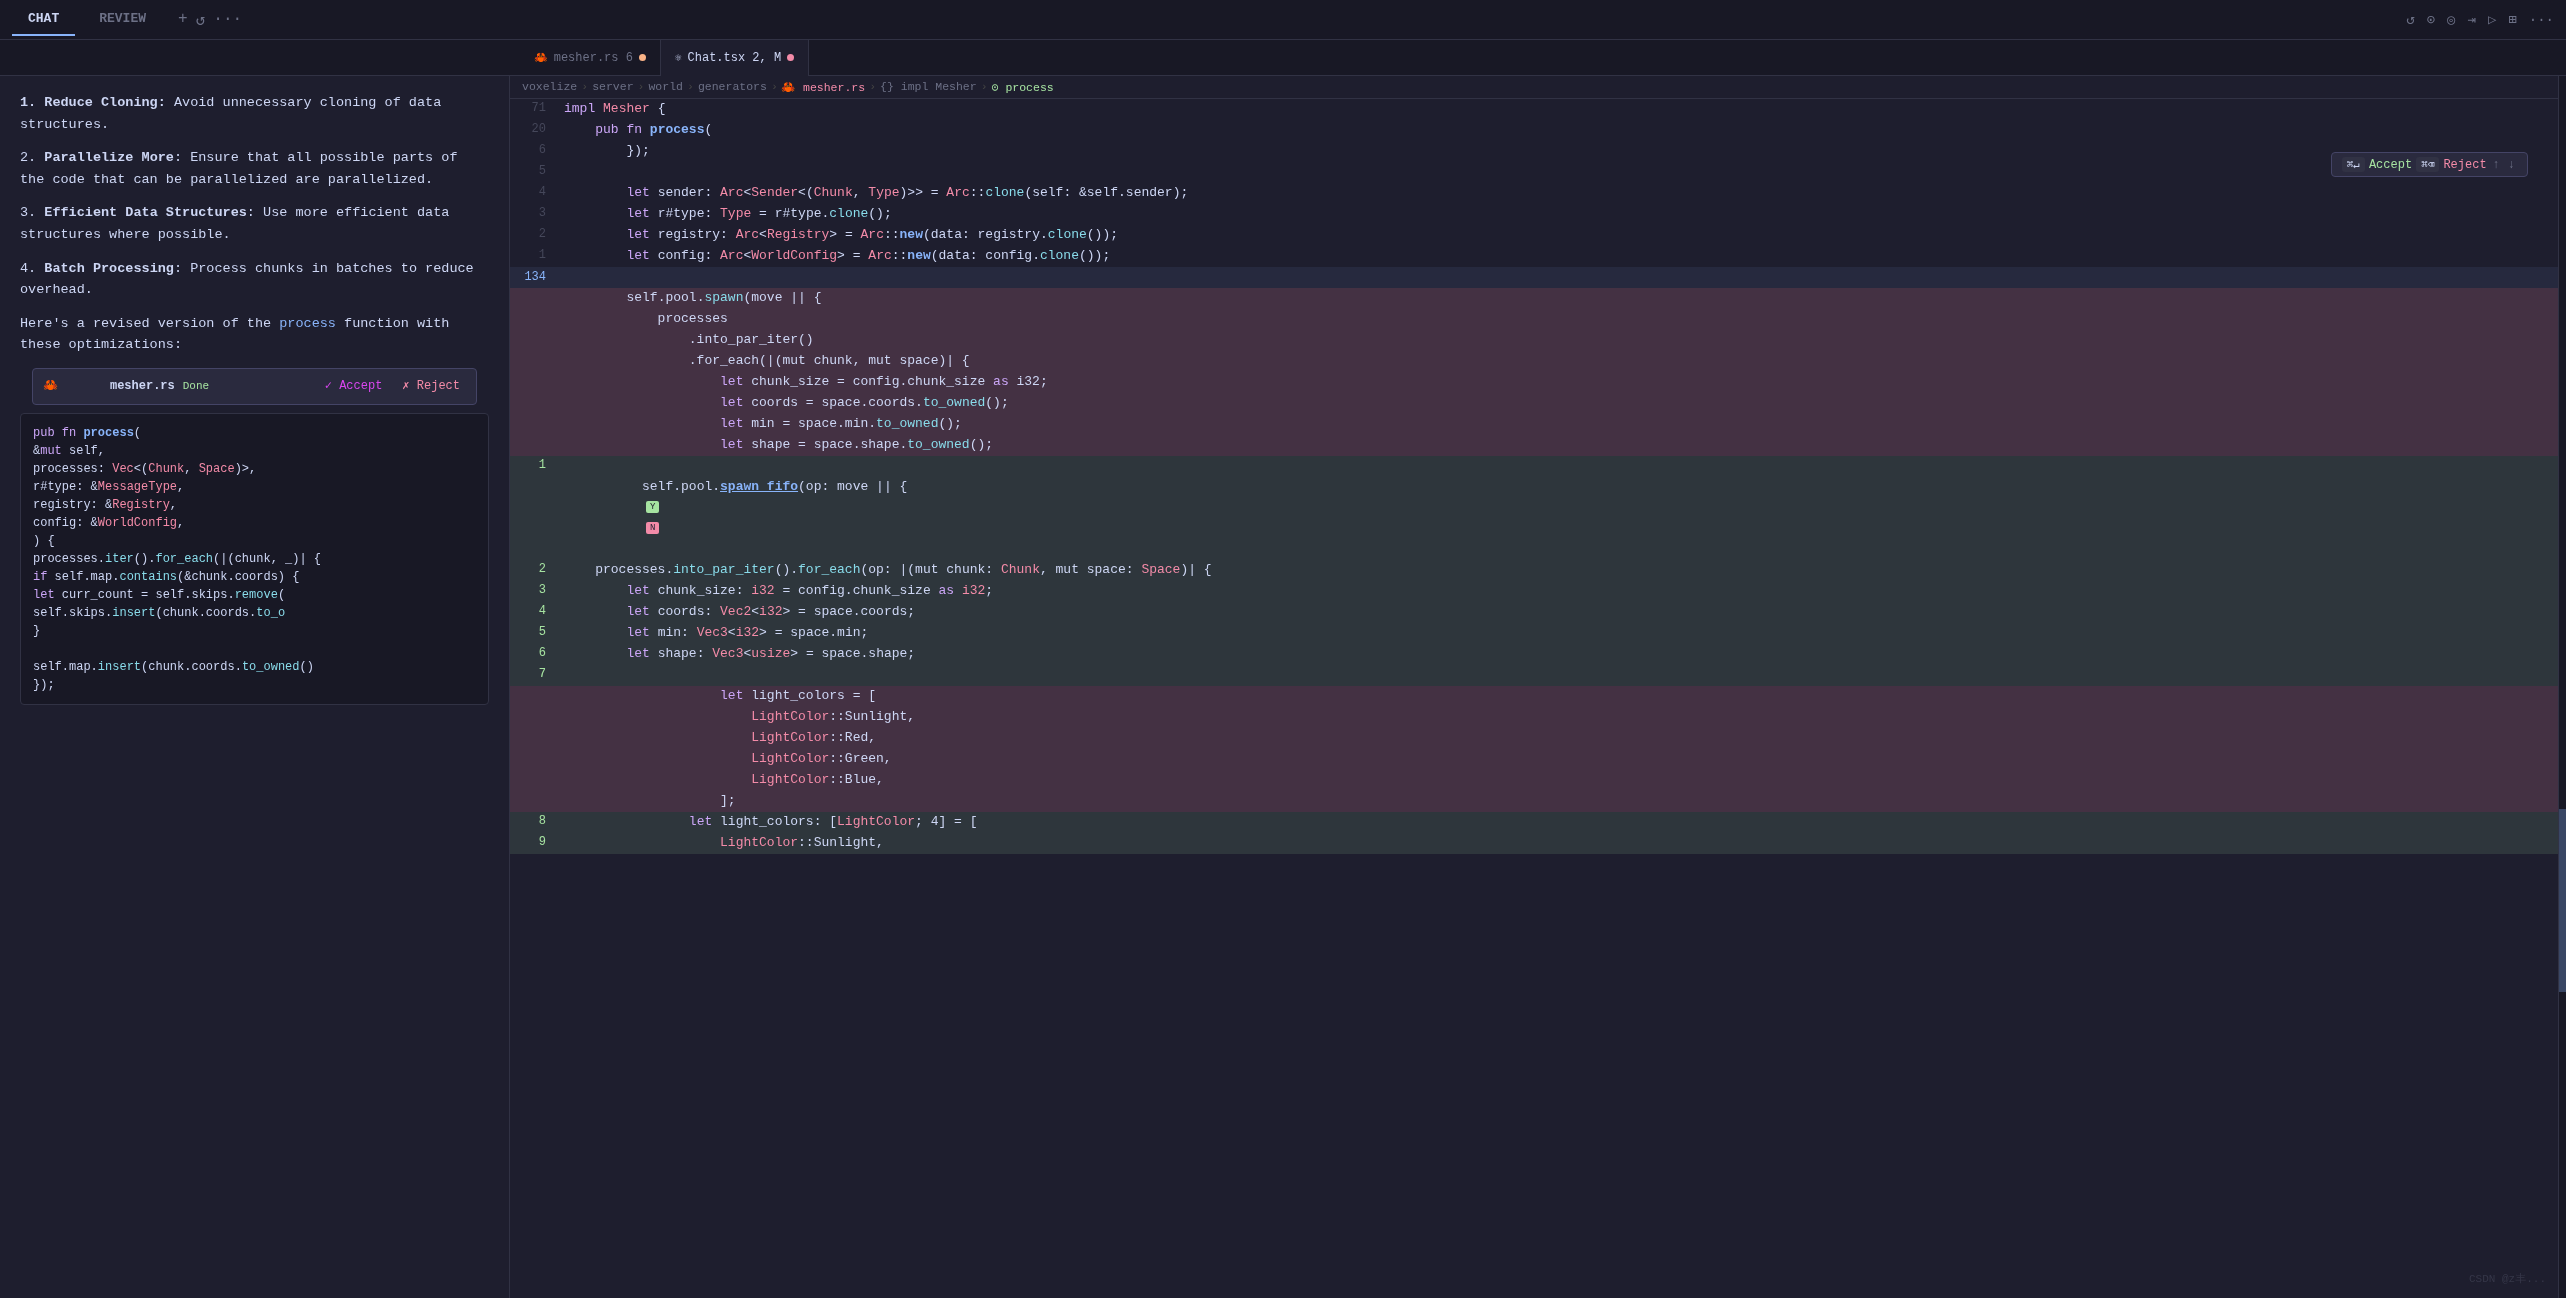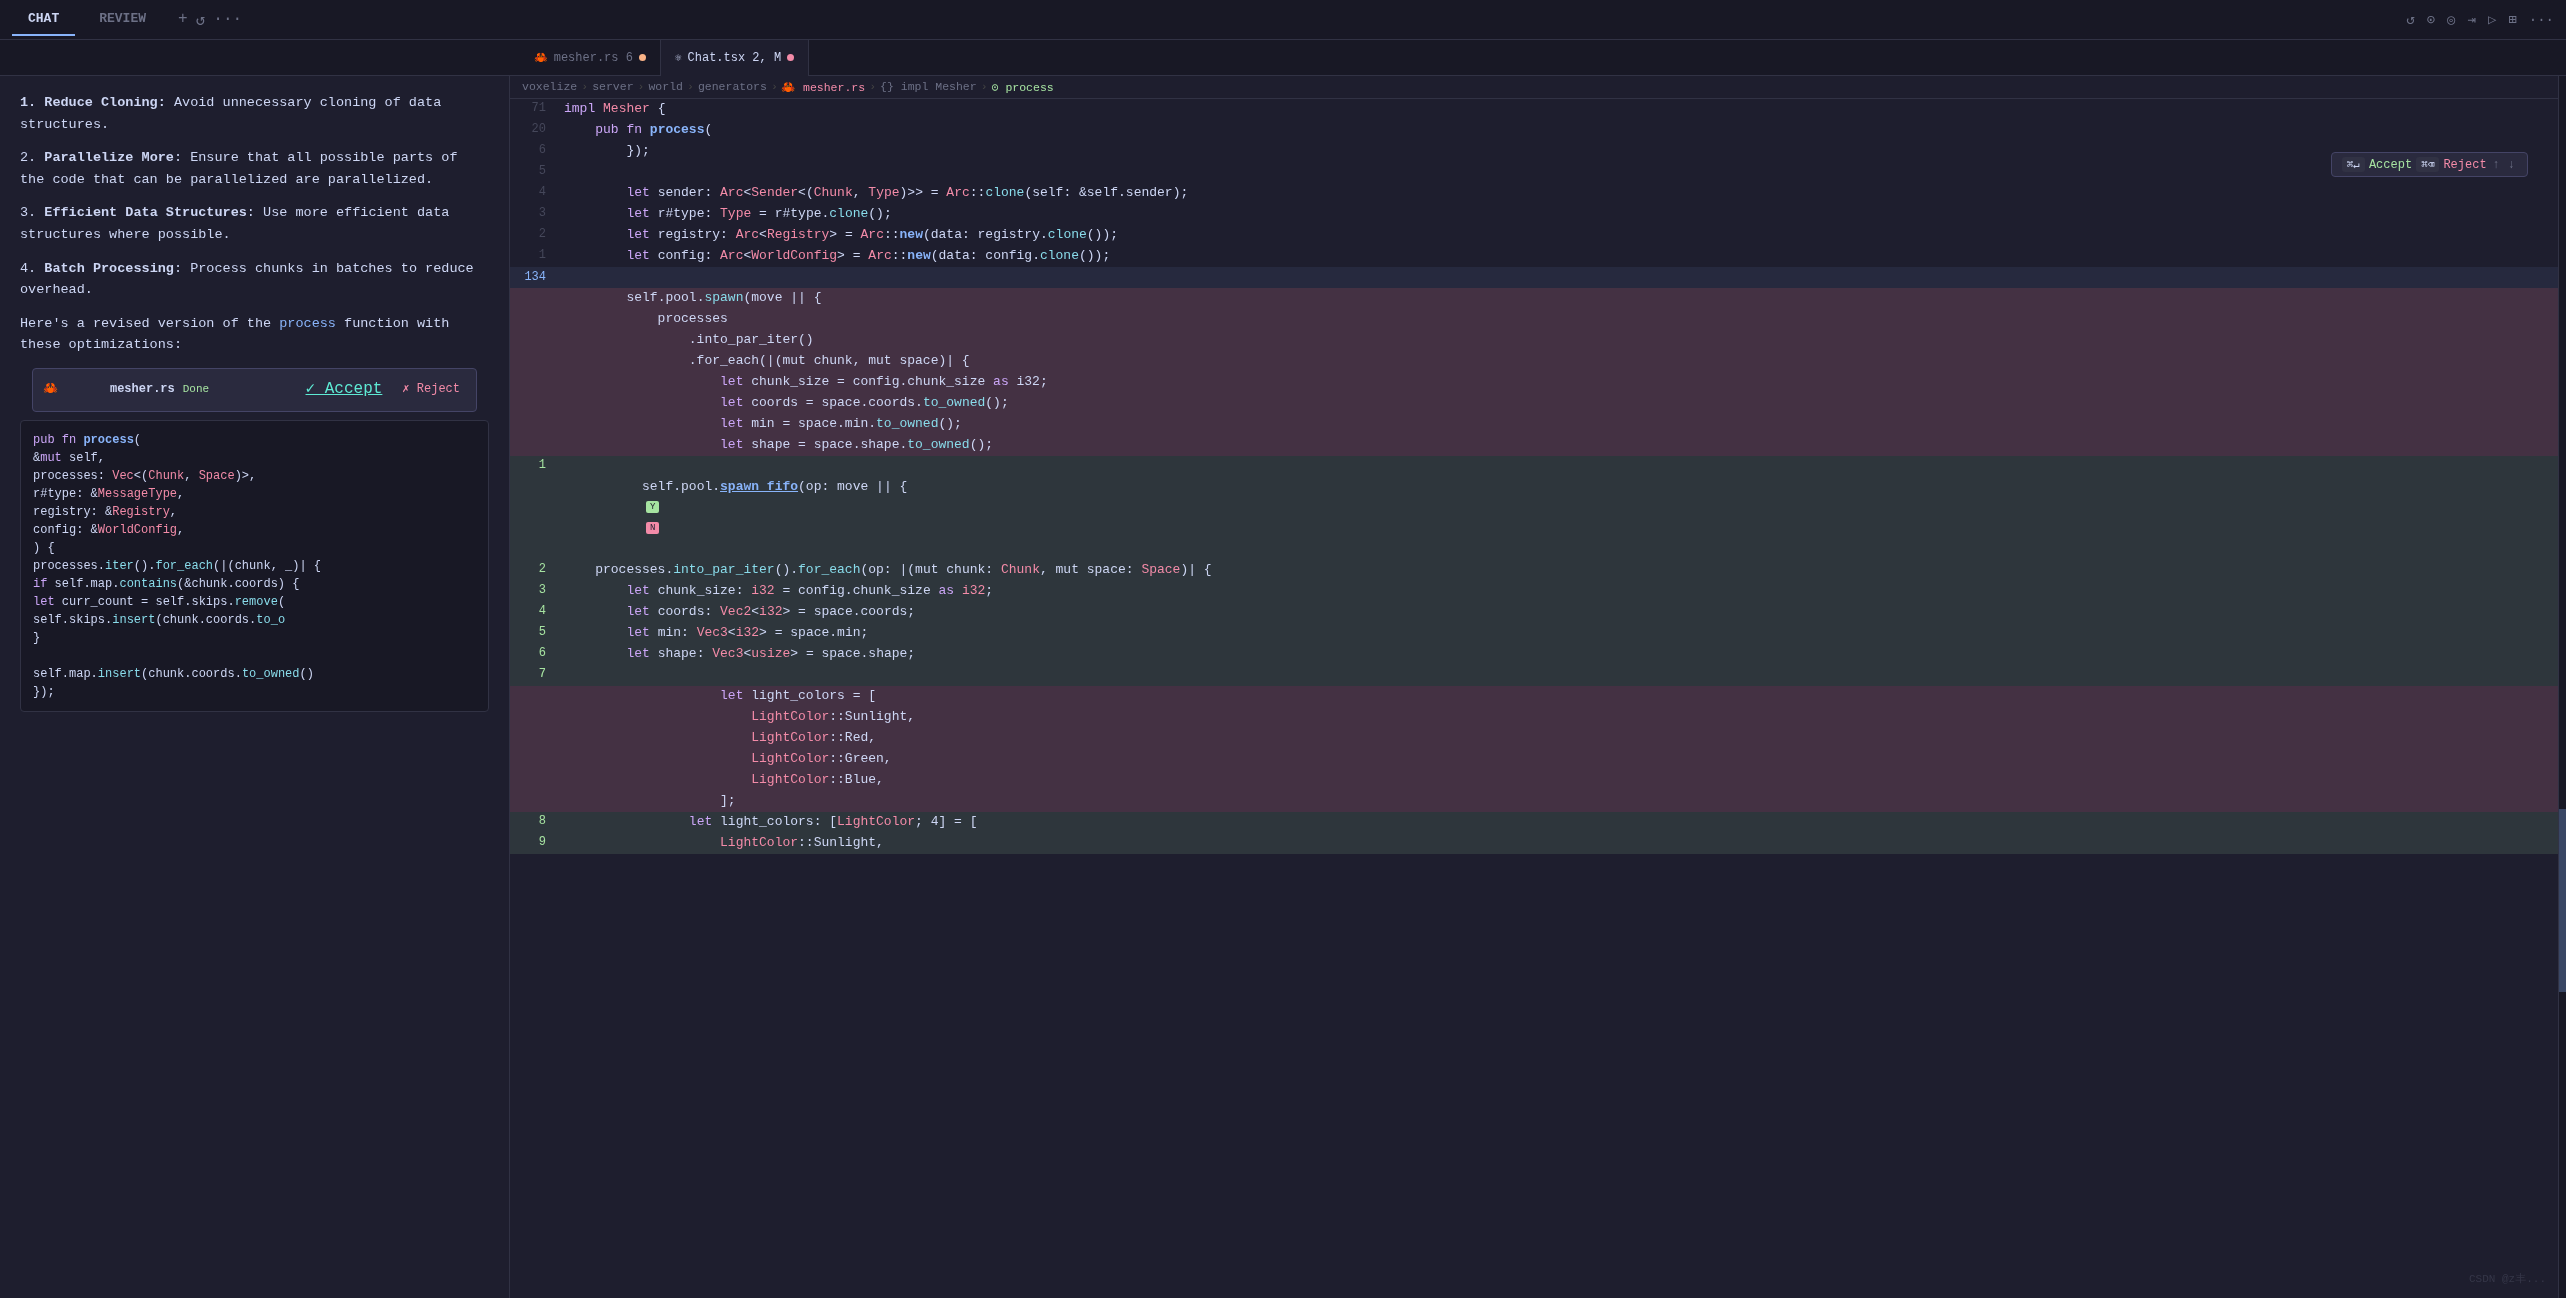--- a/index.html
+++ b/index.html
@@ -154,25 +154,24 @@
       color: #cdd6f4;
       font-weight: 600;
       margin-left: 44px;
     }
     .diff-bar .done-badge {
       color: #a6e3a1;
       font-size: 11px;
     }
     .diff-bar .spacer { flex: 1; }
     .diff-bar .accept-btn {
-      color: #5eead4;
+      color: #d946ef;
       cursor: pointer;
-      font-size: 16px;
+      font-size: 12px;
       padding: 2px 6px;
-      text-decoration: underline;
     }
     .diff-bar .reject-btn {
       color: #f38ba8;
       cursor: pointer;
       font-size: 12px;
       padding: 2px 6px;
     }
 
     
     .code-block {

